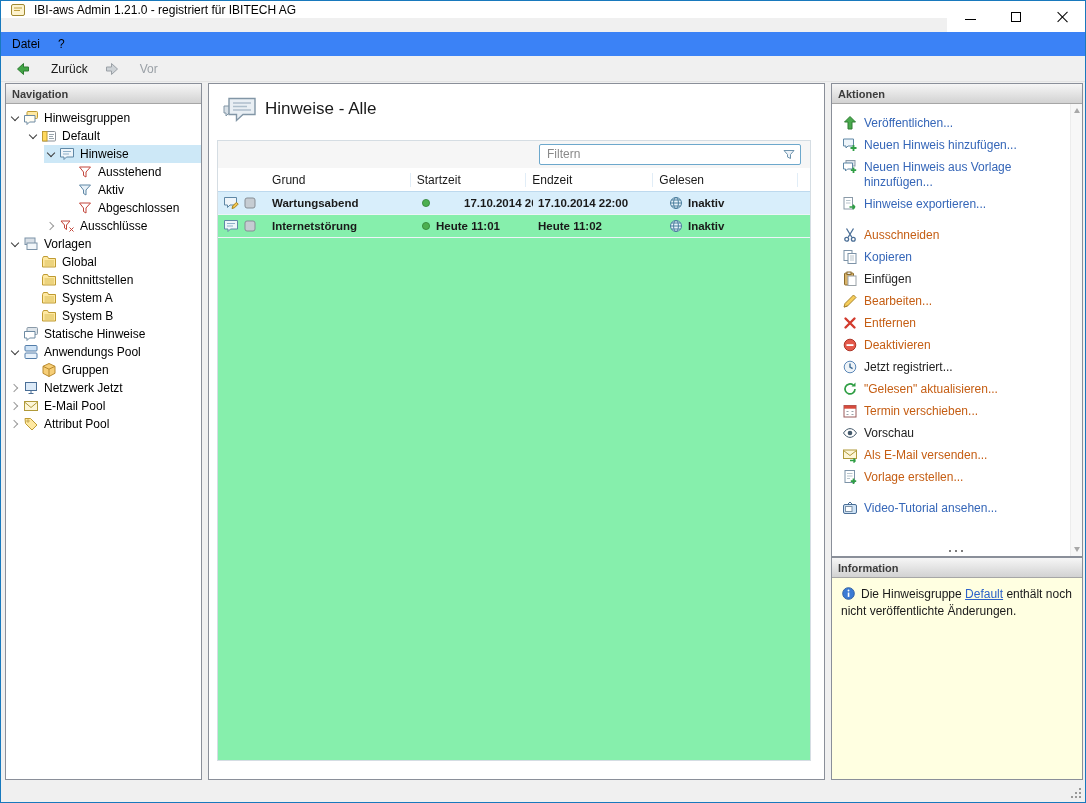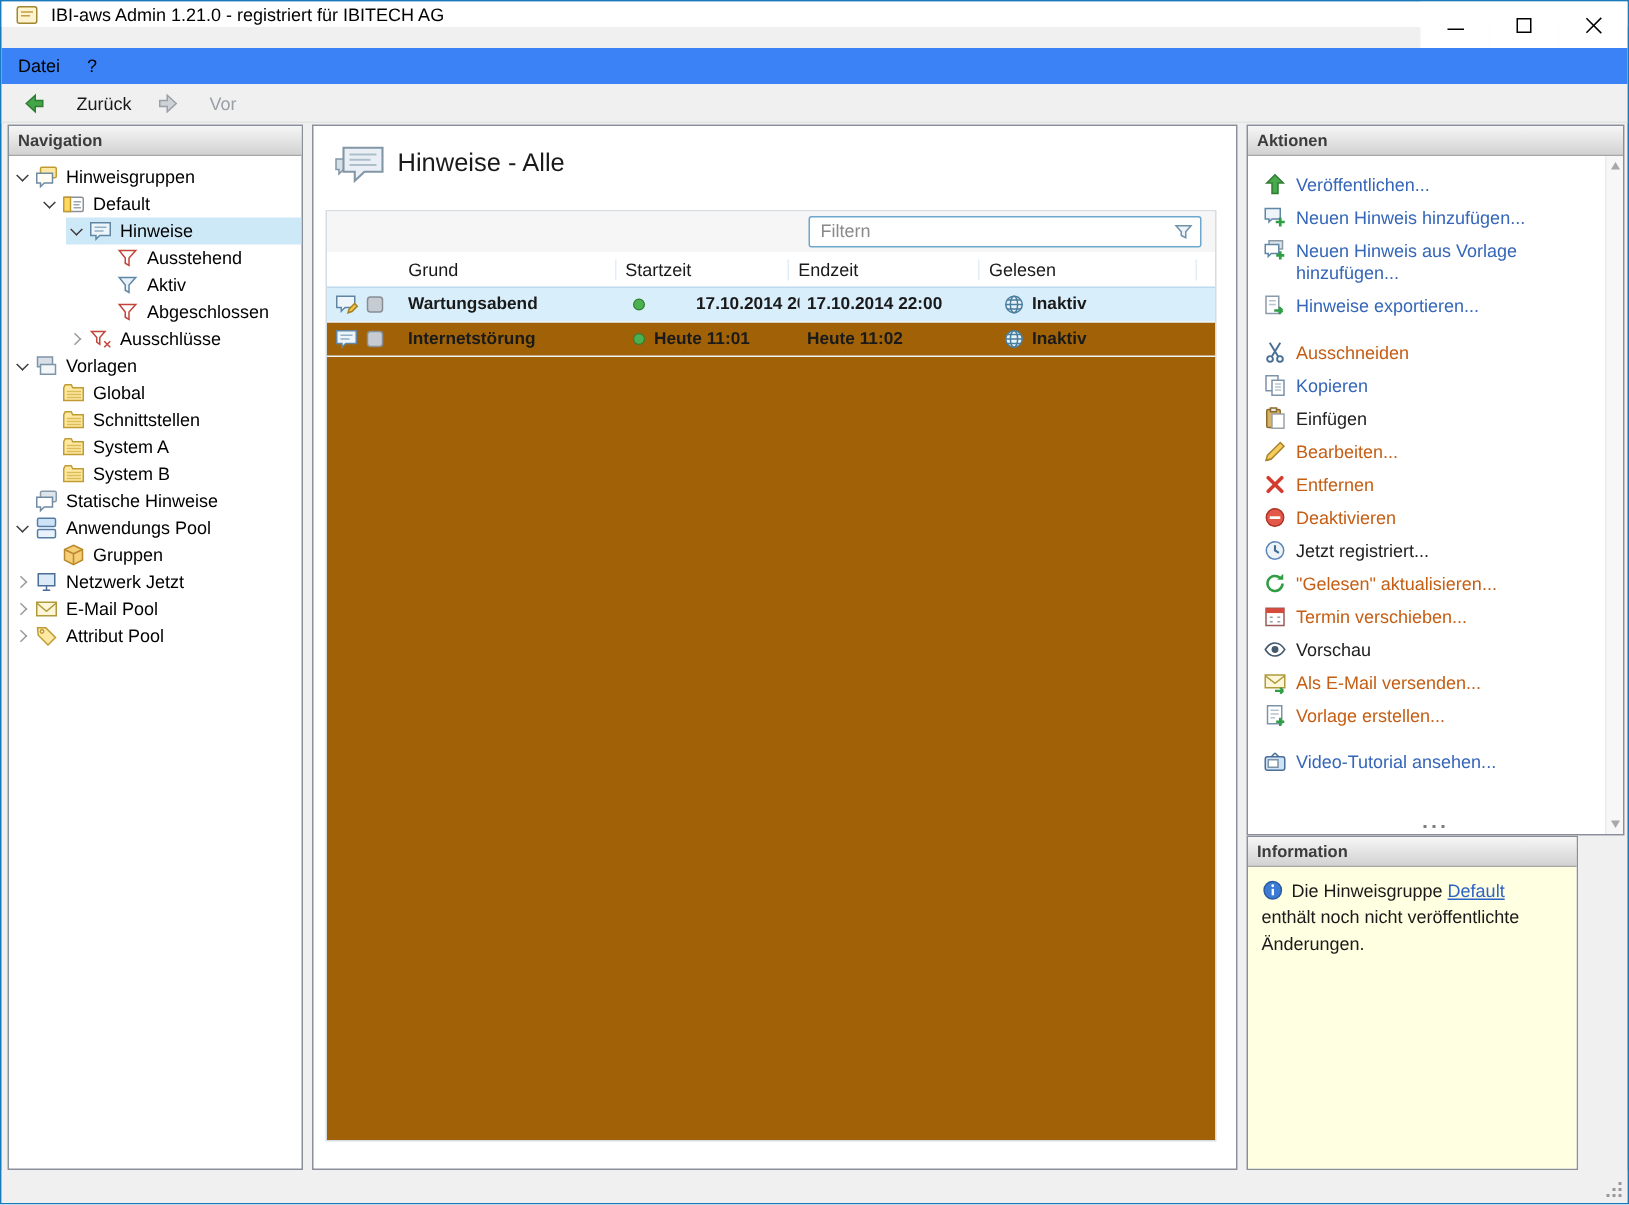--- a/index.html
+++ b/index.html
@@ -29,21 +29,21 @@
   .tb-btn{display:flex;align-items:center;gap:20px;padding:2px 6px;font-size:12px;color:#1a1a1a}
   .tb-btn.disabled{color:#9aa0a6}
   .ic{display:inline-block;width:16px;height:16px;flex:0 0 auto}
   .ic svg{width:100%;height:100%;display:block}
 
   
   .panel{position:absolute;background:#fff;border:1px solid #8a8f99}
   .nav-panel{left:4px;top:82px;width:197px;height:697px}
   .content-panel{left:207px;top:82px;width:617px;height:697px}
   .actions-panel{left:830px;top:82px;width:252px;height:474px}
-  .info-panel{left:830px;top:556px;width:221px;height:223px}
+  .info-panel{left:830px;top:556px;width:252px;height:223px}
   .panel-header{height:20px;background:linear-gradient(#f6f6f6,#d2d2d2);border-bottom:1px solid #a6a6a6;display:flex;align-items:center;padding:0 6px;font-size:11px;font-weight:bold;color:#3c3c3c}
 
   
   .nav-body{height:calc(100% - 20px);overflow:hidden;padding-top:5px}
   .tree-row{height:18px;display:flex;align-items:center;font-size:12px;color:#000;white-space:nowrap}
   .t-ind{display:inline-block;height:100%;flex:0 0 auto}
   .t-inner{display:flex;align-items:center;flex:1;height:18px}
   .t-inner.sel{background:var(--selection)}
   .chev{width:15px;height:16px;position:relative;flex:0 0 15px}
   .chev.open::before{content:'';position:absolute;left:4px;top:4px;width:5px;height:5px;border-right:1.5px solid #3c3c3c;border-bottom:1.5px solid #3c3c3c;transform:rotate(45deg)}
@@ -58,21 +58,21 @@
   .page-title{position:absolute;left:56px;top:15px;font-size:17px;color:#1a1a1a}
   .table-box{position:absolute;left:8px;top:56px;right:13px;bottom:18px;border:1px solid #d5dde3;display:flex;flex-direction:column;background:#fff}
   .filter-row{height:27px;background:#f6f6f6;display:flex;align-items:center;justify-content:flex-end;padding-right:9px;flex:0 0 auto}
   .filter-wrap{position:relative;width:262px;height:21px}
   .filter-input{width:100%;height:100%;border:1px solid #6da8cc;border-radius:2px;font-size:12px;padding:1px 24px 2px 7px;color:#222;background:#fff;outline:none}
   .filter-input::placeholder{color:#8a8a8a}
   .filter-wrap .ic{position:absolute;right:4px;top:2px}
   .thead{display:flex;height:24px;align-items:center;border-bottom:1px solid #bdd9ee;background:#fff;flex:0 0 auto}
   .th{display:flex;align-items:center;padding:0 6px;font-size:12px;color:#1a1a1a;border-right:1px solid #e1edf7}
   .th.fill{flex:1;border-right:none}
-  .tbody{flex:1;background:#a16207;overflow:hidden}
+  .tbody{flex:1;background:#86efac;overflow:hidden}
   .tr{display:flex;height:23px;align-items:center;border-bottom:1px solid #eef4f9;font-weight:bold;font-size:11.5px;color:#1a1a1a}
   .tr.sel{background:var(--row-selection)}
   .td{display:flex;align-items:center;padding:0 5px;height:100%;overflow:hidden;white-space:nowrap}
   .td .ic{margin-right:4px}
   .td.row-icons .ic{margin-right:3px}
   .ic.dot{width:12px;height:12px}
 
   
   .actions-body{position:relative;height:calc(100% - 20px);overflow:hidden;padding-top:8px}
   .action{display:flex;gap:6px;margin:0 30px 0 10px;padding:3px 0;font-size:12px;line-height:15px;align-items:flex-start;cursor:default}

